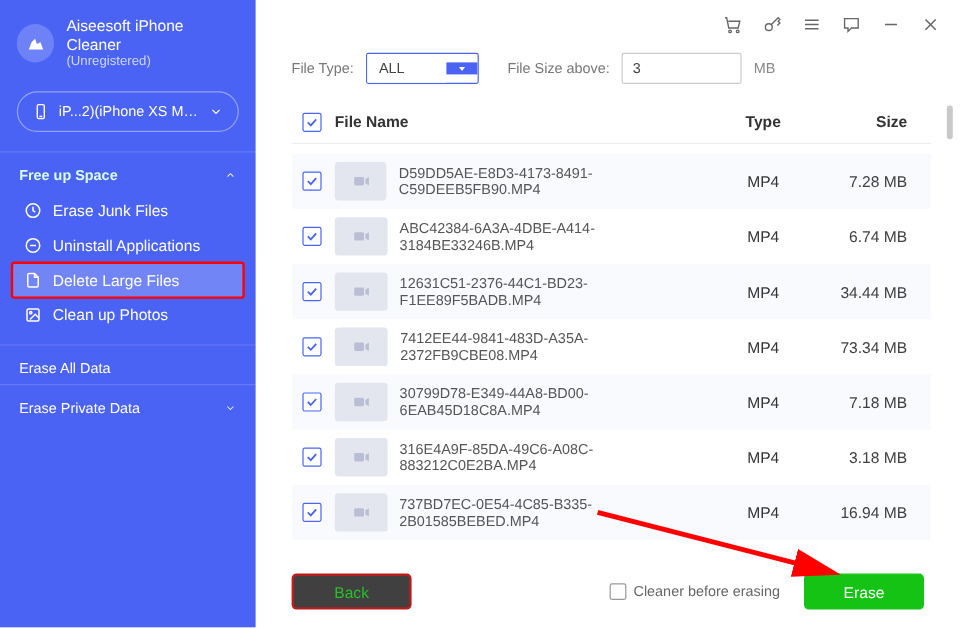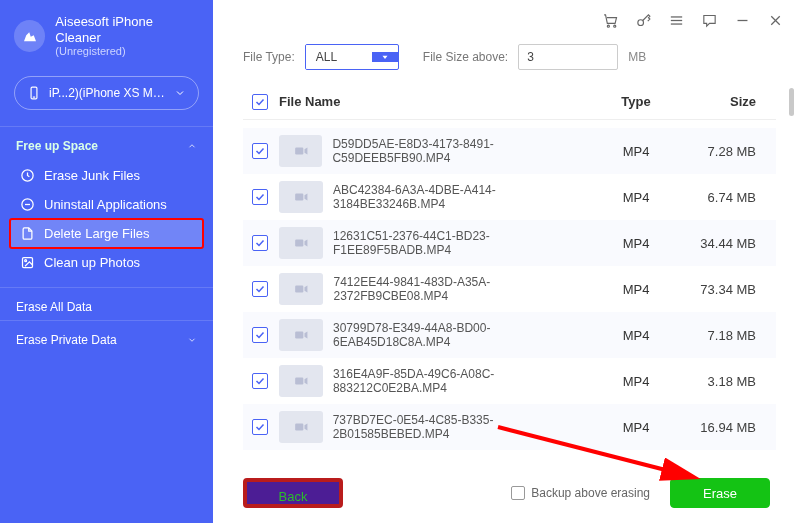--- a/index.html
+++ b/index.html
@@ -47,21 +47,21 @@
   .row:nth-child(odd) { background:#f9fafe; }
   .row .thumb { width:46px; height:32px; background:#e3e6ef; border-radius:3px; margin-right:10px; display:flex; align-items:center; justify-content:center; }
   .row .fname { font-size:12px; color:#555; }
   .row .col-size { color:#404040; }
   .chkbox { width:16px; height:16px; border:1.5px solid #4a63f5; border-radius:2px; display:flex; align-items:center; justify-content:center; background:#fff; cursor:pointer; }
   .chkbox.checked svg { display:block; }
   .chkbox svg { display:none; width:12px; height:12px; }
   .scroll-ind { position:absolute; right:6px; top:4px; width:5px; height:28px; background:#c9c9c9; border-radius:3px; }
   .footer { height:60px; display:flex; align-items:center; padding: 0 30px; gap:20px; }
   .btn { height:30px; min-width:100px; border-radius:4px; display:flex; align-items:center; justify-content:center; font-size:13px; cursor:pointer; }
-  .btn-back { border:4px solid #b91c1c; color:#2bbd2b; background:#4c1d95;align-items:flex-end; }
+  .btn-back { border:2px solid #b91c1c; color:#2bbd2b; background:#404040; }
   .btn-erase { background:#14c314; color:#fff; border:1px solid #14c314; }
   .spacer { flex:1; }
   .chk-label { display:flex; align-items:center; gap:6px; color:#666; font-size:12px; cursor:pointer; }
   .chk-sm { width:14px; height:14px; border:1.3px solid #999; border-radius:2px; background:#fff; }
   
   .arrow-annot { position:absolute; pointer-events:none; }
 </style>
 </head>
 <body>
 
@@ -384,20 +384,20 @@
       </svg>
     </div>
 
     <div class="footer">
       <div class="btn btn-back">
           <span>Back</span>
         </div>
       <div class="spacer"></div>
       <label class="chk-label">
         <span class="chk-sm"></span>
-        <span>Backup above erasing</span>
+        <span>Cleaner before erasing</span>
       </label>
       <div class="btn btn-erase">
           <span>Erase</span>
         </div>
     </div>
   </div>
 </div>
 
 </body></html>

